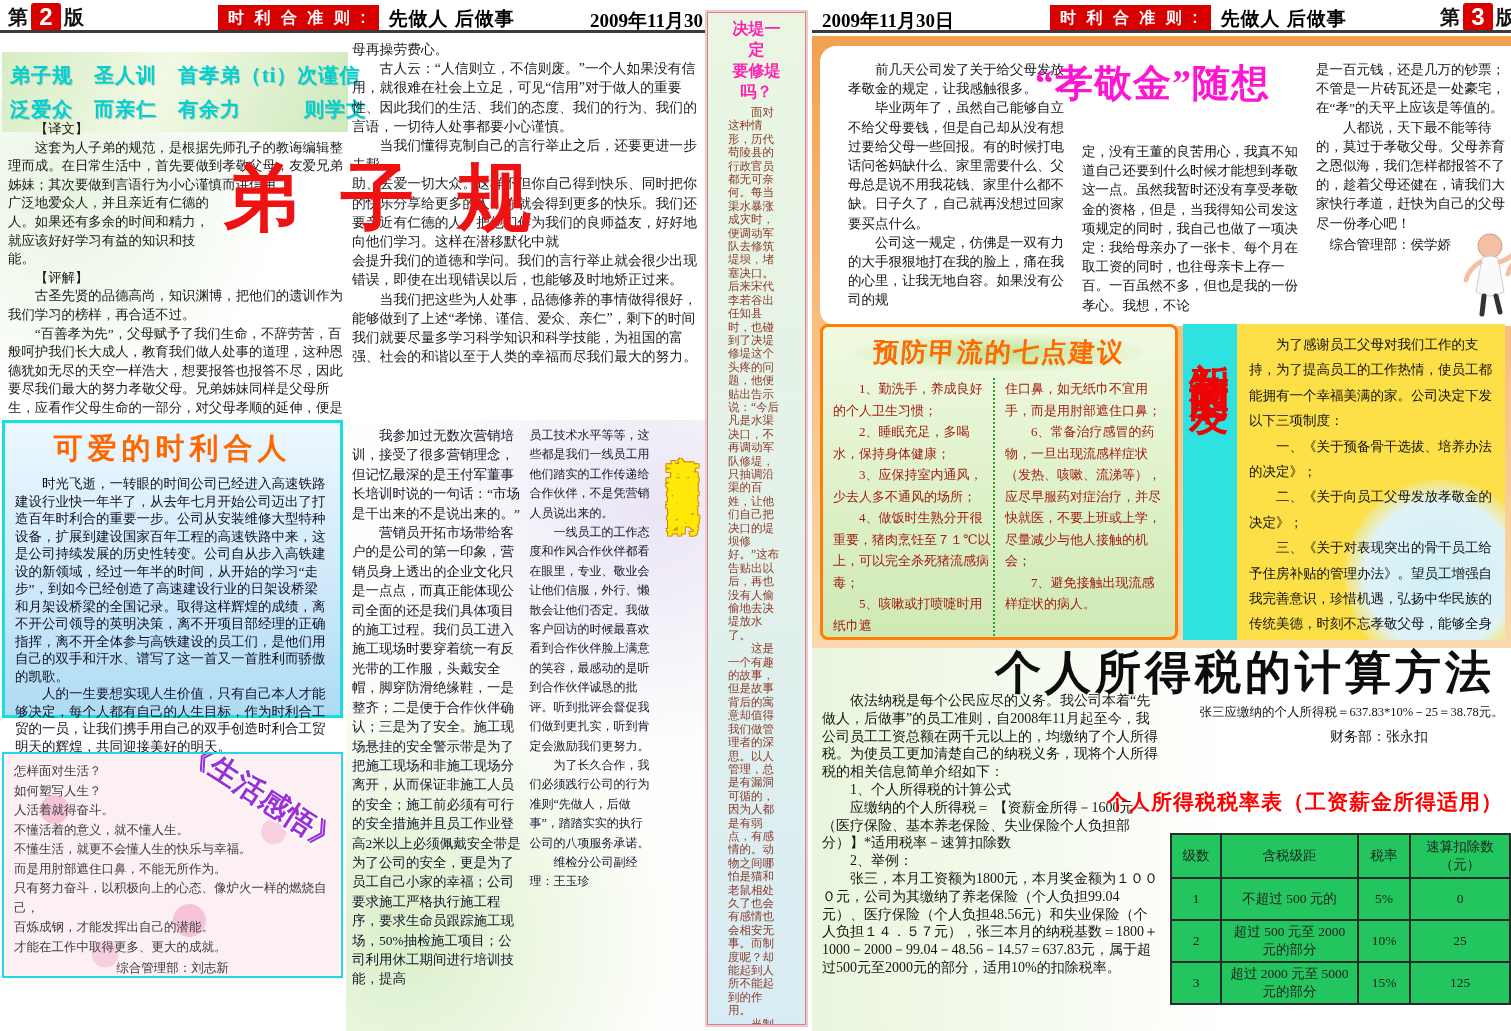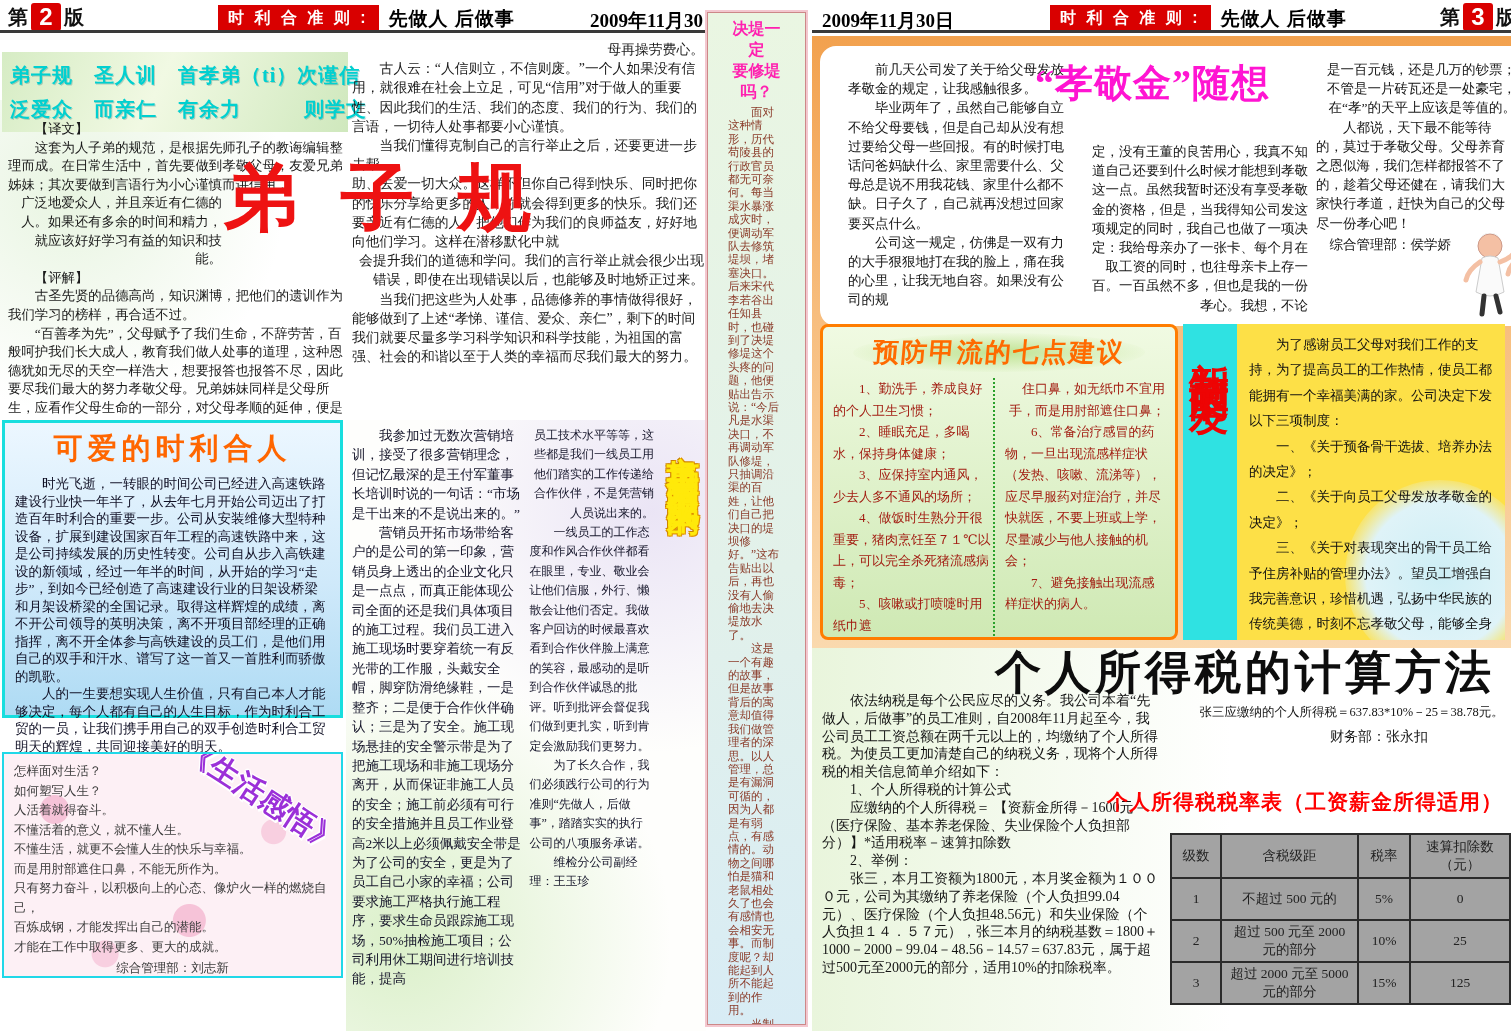--- a/index.html
+++ b/index.html
@@ -20,21 +20,21 @@
   .head-rule{height:3px;background:#3a3a3a;}
 
   
   .green-banner{left:2px;top:52px;width:346px;height:80px;
     background:linear-gradient(115deg,#d6ecc4,#f1f9e3 45%,#cfe8bd);
     padding:6px 8px;box-sizing:border-box;}
   .banner-line{font-weight:bold;font-size:20px;color:#00d0d0;letter-spacing:1px;
     line-height:34px;white-space:nowrap;text-shadow:1px 1px 0 rgba(0,90,90,.25);}
   .bodycol{font-size:13.4px;line-height:18.6px;color:#1a1a1a;}
   .bodycol p{margin:0;text-indent:2em;}
-  .noindent{text-indent:0 !important;text-align:right;}
+  .noindent{text-indent:0 !important;}
   .big-red-title{left:224px;top:156px;font-size:74px;font-weight:bold;color:#ee1212;
     letter-spacing:12px;z-index:3;white-space:nowrap;line-height:84px;}
   .mid-top-col{left:352px;top:40px;width:352px;height:378px;overflow:hidden;
     font-size:13.8px;line-height:19.2px;color:#1a1a1a;}
   .mid-top-col p{margin:0;text-indent:2em;}
   .indent-block{margin-left:106px;text-indent:0 !important;}
 
   
   .card-keai{left:2px;top:420px;width:341px;height:298px;box-sizing:border-box;
     border:3px solid #18dede;background:linear-gradient(180deg,#ecf7ff 0%,#cfe9fa 55%,#aedbf4 100%);
@@ -134,21 +134,21 @@
   
   .tax-title{left:975px;top:642px;width:540px;text-align:center;font-size:46px;font-weight:bold;
     color:#0d0d0d;letter-spacing:4px;white-space:nowrap;}
   .tax-left{left:822px;top:692px;width:338px;font-size:14px;line-height:17.8px;color:#141414;}
   .tax-left p{margin:0;text-indent:2em;}
   .tax-result{left:1187px;top:704px;width:335px;font-size:12.5px;color:#141414;text-indent:1em;}
   .tax-sign{left:1330px;top:728px;font-size:14px;color:#141414;}
   .tax-table-title{left:1100px;top:788px;width:410px;text-align:center;font-size:21px;font-weight:bold;
     color:#ff0000;letter-spacing:1px;white-space:nowrap;
     font-family:"Liberation Sans","DejaVu Sans",sans-serif;}
-  table.taxtbl{left:1170px;top:833px;position:absolute;border-collapse:collapse;background:#a3a3a3;}
+  table.taxtbl{left:1170px;top:833px;position:absolute;border-collapse:collapse;background:#22c55e;}
   table.taxtbl th,table.taxtbl td{border:2px solid #2b2b2b;font-size:13.5px;font-weight:normal;
     text-align:center;color:#222;padding:0 4px;}
   table.taxtbl th{height:42px;}
   table.taxtbl td{height:40px;}
   .c-jishu{width:52px;} .c-judistance{width:172px;} .c-rate{width:50px;} .c-deduct{width:112px;}
 
   
   .foliage{pointer-events:none;z-index:0;}
 </style>
 </head>

